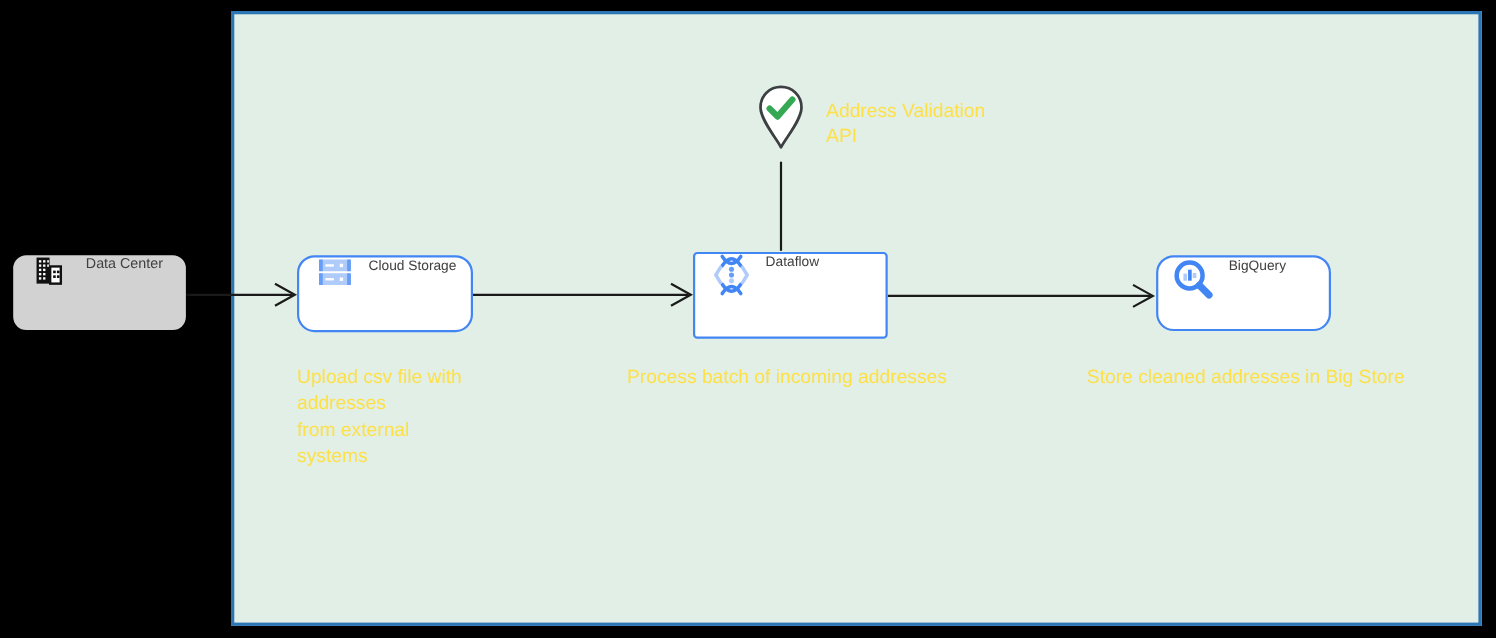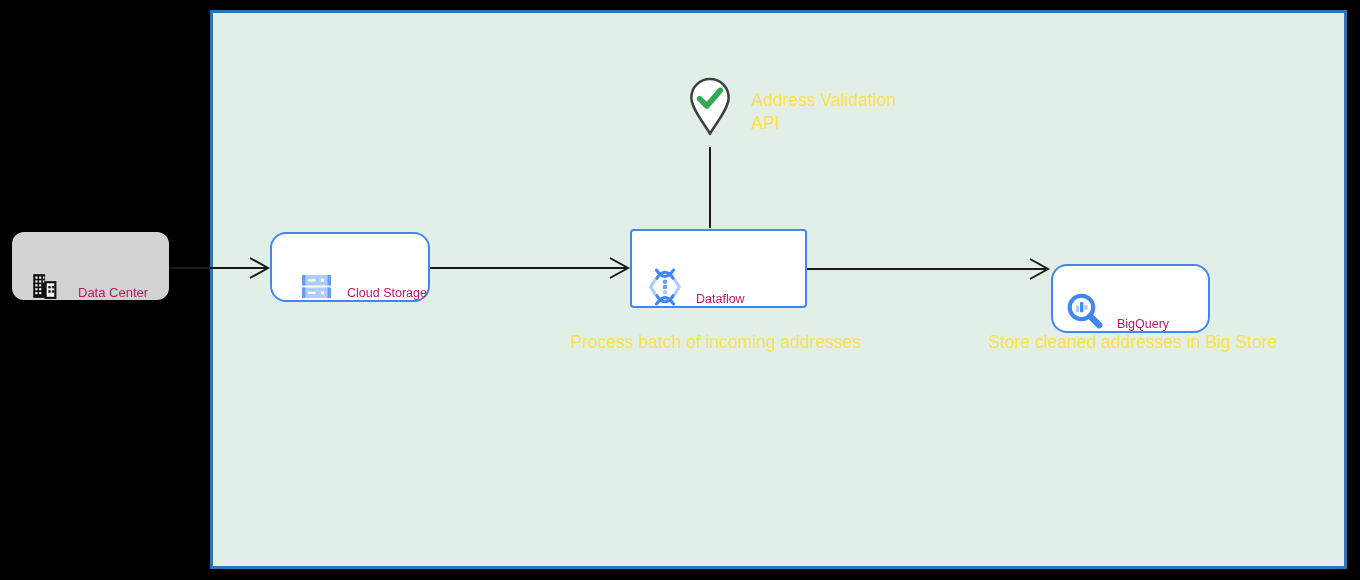--- a/index.html
+++ b/index.html
@@ -23,41 +23,41 @@
   .connectors {
     position: absolute;
     left: 0; top: 0;
     width: 1360px; height: 580px;
     pointer-events: none;
   }
   .node {
     position: absolute;
     box-sizing: border-box;
     display: flex;
-    align-items: flex-end;
+    align-items: flex-start;
     background: #fff;
     border: 2.5px solid #4285f4;
     border-radius: 16px;
     font-size: 12.5px;
-    color: #be185d;
+    color: #404040;
   }
   .node .icon { flex: 0 0 auto; display: block; }
   .node .node-label { white-space: nowrap; }
   .node-data-center {
     left: 12px; top: 232px; width: 157px; height: 68px;
     background: #d2d2d2;
     border: none;
     border-radius: 12px;
     box-shadow: 2px 2px 3px rgba(0,0,0,0.45);
     padding-left: 18px; gap: 20px;
     font-size: 13px;
   }
-  .node-cloud-storage { left: 270px; top: 232px; width: 160px; height: 70px; padding-left: 29px; gap: 15px; }
+  .node-cloud-storage { left: 270px; top: 232px; width: 160px; height: 70px; padding-left: 17px; gap: 15px; }
   .node-dataflow      { left: 630px; top: 229px; width: 177px; height: 79px; border-radius: 4px; padding-left: 16px; gap: 14px; }
-  .node-bigquery      { left: 1051px; top: 232px; width: 159px; height: 69px; padding-left: 12px; gap: 12px; margin-top: 32px; }
+  .node-bigquery      { left: 1051px; top: 232px; width: 159px; height: 69px; padding-left: 12px; gap: 12px; }
 
   .pin {
     position: absolute;
     left: 686px; top: 77px;
     width: 48px; height: 60px;
   }
   .text-label {
     position: absolute;
     font-size: 17.5px;
     line-height: 24px;
@@ -175,18 +175,22 @@
   <div class="pin">
     <svg width="48" height="60" viewBox="0 0 46 58">
       <path d="M23 55 C19 47 5 31 5 20 C5 9.6 13 2 23 2 C33 2 41 9.6 41 20 C41 31 27 47 23 55 Z" fill="#fff" stroke="#3c4043" stroke-width="2.4" stroke-linejoin="round"></path>
       <path d="M13 21 L20 28 L33 13" fill="none" stroke="#34a853" stroke-width="5.5" stroke-linecap="round" stroke-linejoin="round"></path>
     </svg>
   </div>
 
   <div class="text-label av-label">Address Validation
 API</div>
 
+  <div class="text-label upload-label">Upload csv file with
+addresses
+from external
+systems</div>
 
   <div class="text-label process-label">Process batch of incoming addresses</div>
 
   <div class="text-label store-label">Store cleaned addresses in Big Store</div>
 
 </div>
 
 </body></html>

